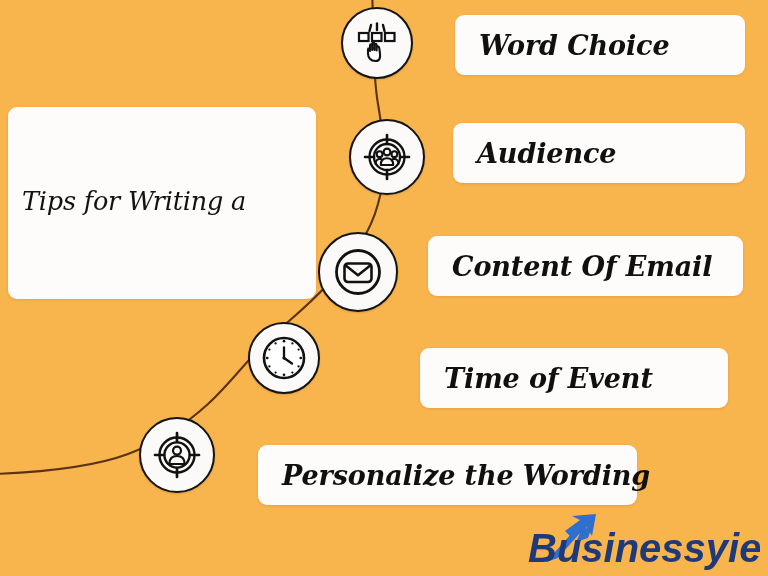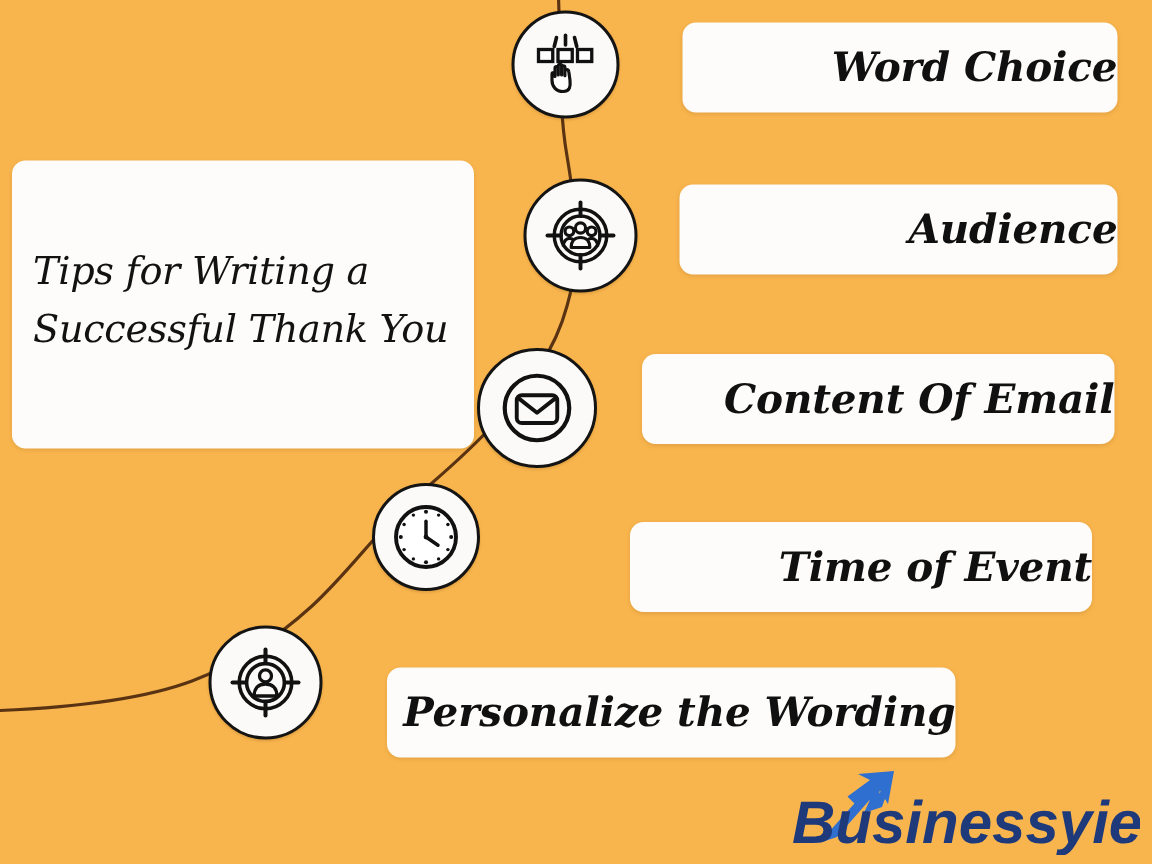--- a/index.html
+++ b/index.html
@@ -29,21 +29,21 @@
 
   
   .panel {
     position: absolute;
     background: #fdfcfa;
     border-radius: 9px;
     box-shadow: 0 1px 3px rgba(120,80,20,0.18);
     z-index: 2;
     display: flex;
     align-items: center;
-    justify-content: flex-end;
+    justify-content: flex-start;
     padding-left: 24px;
   }
 
   
   #title-panel {
     left: 8px; top: 107px;
     width: 308px; height: 192px;
     padding: 6px 14px 10px 14px;
     justify-content: flex-start;
     align-items: center;
@@ -123,21 +123,20 @@
              C 370 234, 352 258, 330 282
              C 308 306, 292 318, 272 336
              C 250 356, 232 382, 208 404
              C 186 424, 160 442, 128 454
              C 96 466, 48 472, -8 474" fill="none" stroke="#5a3312" stroke-width="2.1" stroke-linecap="round"></path>
   </svg>
 
   <div class="panel" id="title-panel">
     <div id="title-text">
       <div>Tips for Writing a</div>
-      <div>Successful Thank You</div>
     </div>
   </div>
 
   <div class="panel step-panel" id="panel-0">
     <span class="step-label">Word Choice</span>
   </div>
   <div class="panel step-panel" id="panel-1">
     <span class="step-label">Audience</span>
   </div>
   <div class="panel step-panel" id="panel-2">

